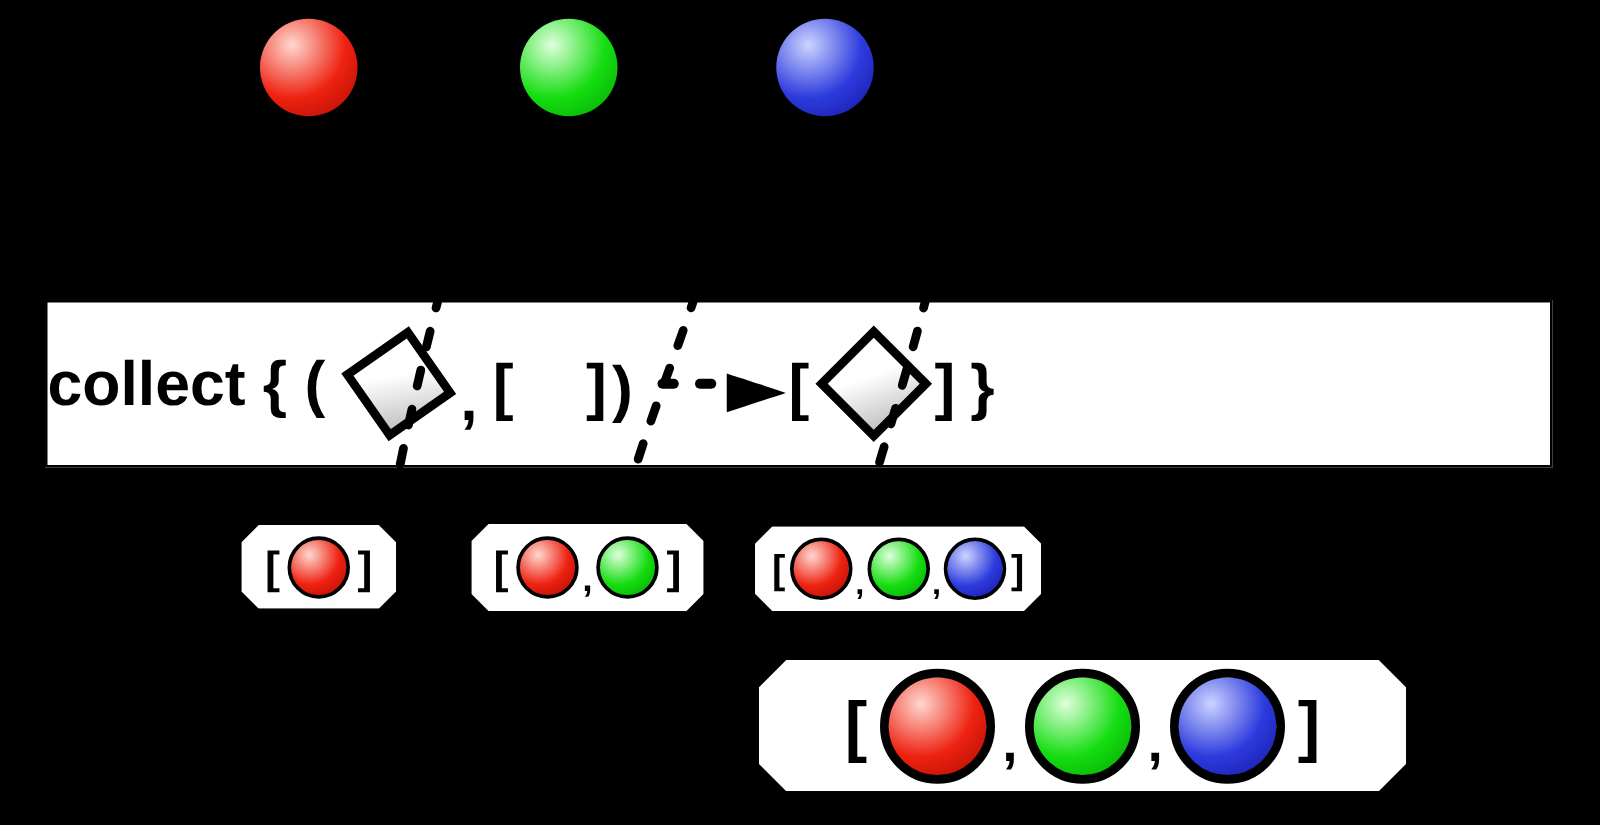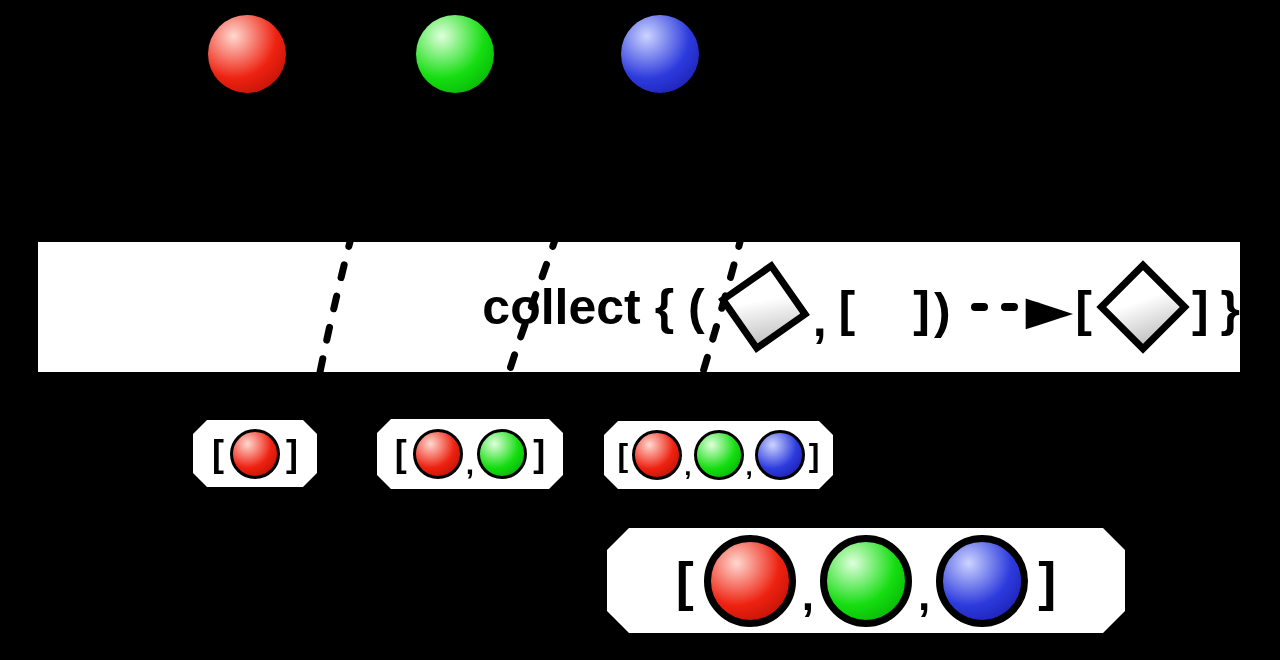--- a/index.html
+++ b/index.html
@@ -11,21 +11,21 @@
   .marble{display:inline-block;border-radius:50%;flex:0 0 auto;}
   .src-marble{position:absolute;width:78px;height:78px;}
   .pos-src-red{left:208px;top:15px;}
   .pos-src-green{left:416px;top:15px;}
   .pos-src-blue{left:621px;top:15px;}
   
   .op-box{
     position:absolute;left:36px;top:240px;width:1206px;height:134px;
     background:#fff;border:2px solid #000;box-sizing:border-box;
   }
-  .op-row{display:flex;align-items:center;justify-content:flex-end;height:100%;}
+  .op-row{display:flex;align-items:center;justify-content:flex-start;height:100%;}
   .optext{font-weight:bold;font-size:50px;color:#000;line-height:1;white-space:pre;}
   .t-comma{position:relative;top:12px;margin-right:12px;}
   .t-call-open{margin-right:12px;}
   .t-seed-open{margin-right:58px;position:relative;top:2px;}
   .t-seed-close{margin-right:4px;position:relative;top:2px;}
   .t-paren-close{margin-right:20px;position:relative;top:4px;}
   .t-result-open{margin-right:2px;position:relative;top:2px;}
   .t-result-close{margin-right:12px;position:relative;top:2px;}
   .t-call-close{position:relative;top:2px;}
   .dwrap{width:94px;height:94px;display:inline-flex;align-items:center;justify-content:center;flex:0 0 auto;}

